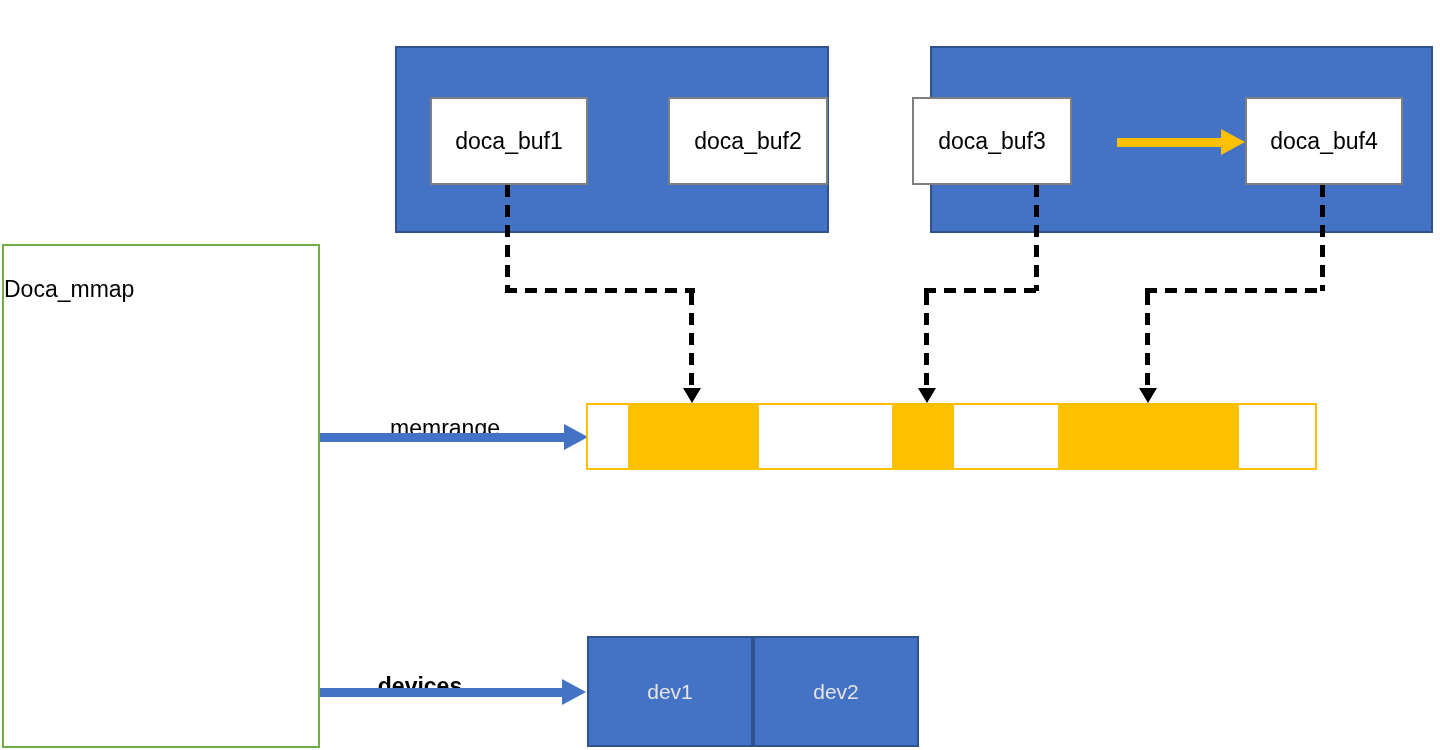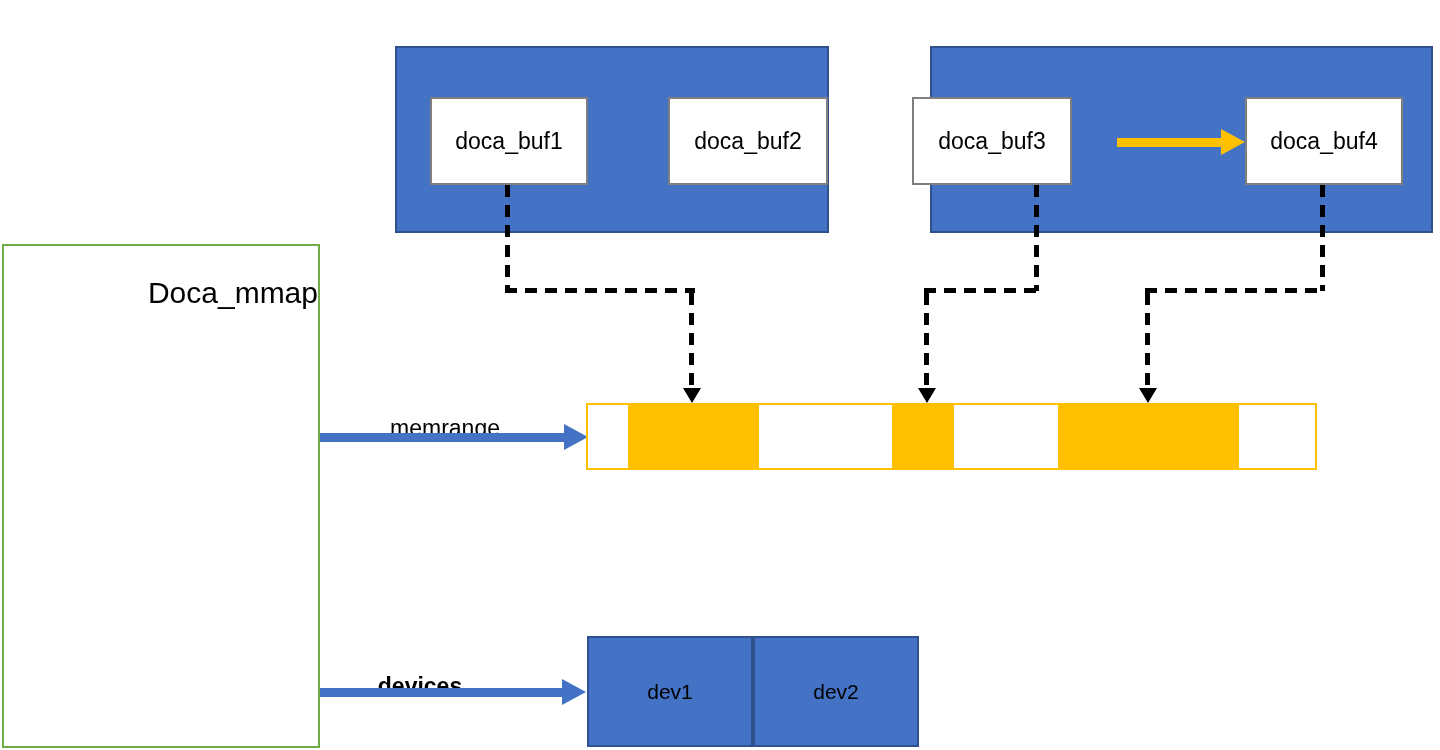--- a/index.html
+++ b/index.html
@@ -10,21 +10,21 @@
   .abs{position:absolute;}
   .inv-title{font-size:23px;text-align:center;line-height:28px;}
   .inv-box{background:var(--blue-fill);border:2px solid var(--blue-border);box-sizing:border-box;}
   .buf-box{
     background:#ffffff;border:2px solid var(--gray-border);box-sizing:border-box;
     font-size:23px;text-align:center;
   }
   .buf-box span{line-height:84px;}
   .mmap-box{
     background:#ffffff;border:2px solid var(--green-border);box-sizing:border-box;
-    font-size:30px;text-align:right;
+    font-size:23px;text-align:left;
   }
   .mmap-box span{display:block;padding-top:30px;}
   .edge-label{font-size:23px;text-align:center;margin-top:28px;}
   .shaft-blue{height:9px;background:var(--blue-fill);}
   .head-right-blue{
     width:0;height:0;border-top:13px solid transparent;border-bottom:13px solid transparent;
     border-left:24px solid var(--blue-fill);
   }
   .shaft-yellow{height:9px;background:var(--yellow);}
   .head-right-yellow{
@@ -36,21 +36,21 @@
   .head-down-black{
     width:0;height:0;border-left:9px solid transparent;border-right:9px solid transparent;
     border-top:15px solid var(--black);
   }
   .mem-bar{
     background:#ffffff;border:2px solid var(--yellow);box-sizing:border-box;
   }
   .bar-seg{position:absolute;top:0;bottom:0;background:var(--yellow);}
   .dev-box{
     background:var(--blue-fill);border:2px solid var(--blue-border);box-sizing:border-box;
-    color:#000000;font-size:21px;text-align:center;
+    color:#e5e5e5;font-size:21px;text-align:center;
   }
   .dev-box span{line-height:107px;}
 </style>
 </head>
 <body>
 
 <div class="canvas">
 
 
   <div class="abs inv-box" style="left:395px;top:46px;width:434px;height:187px;"></div>

